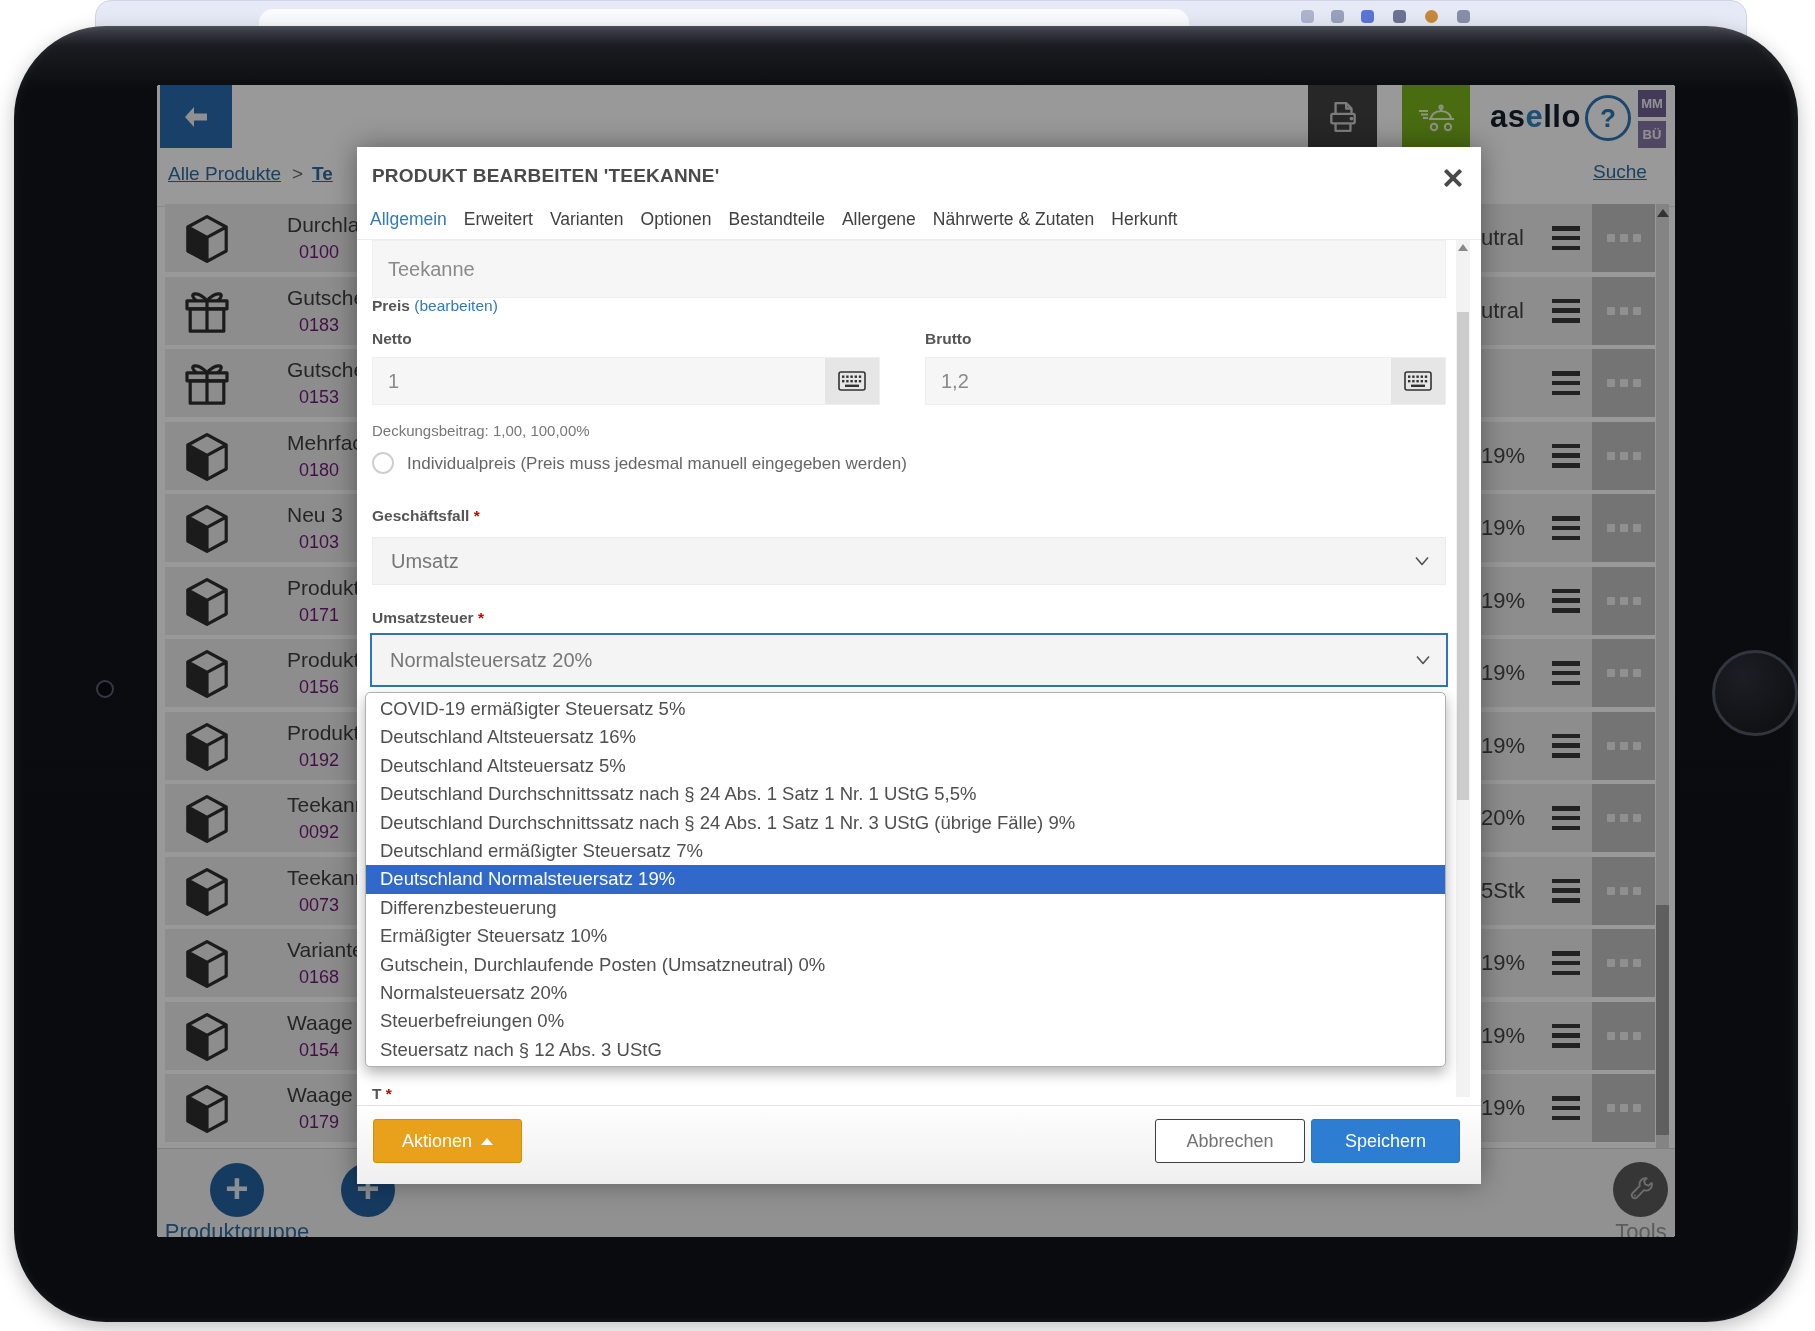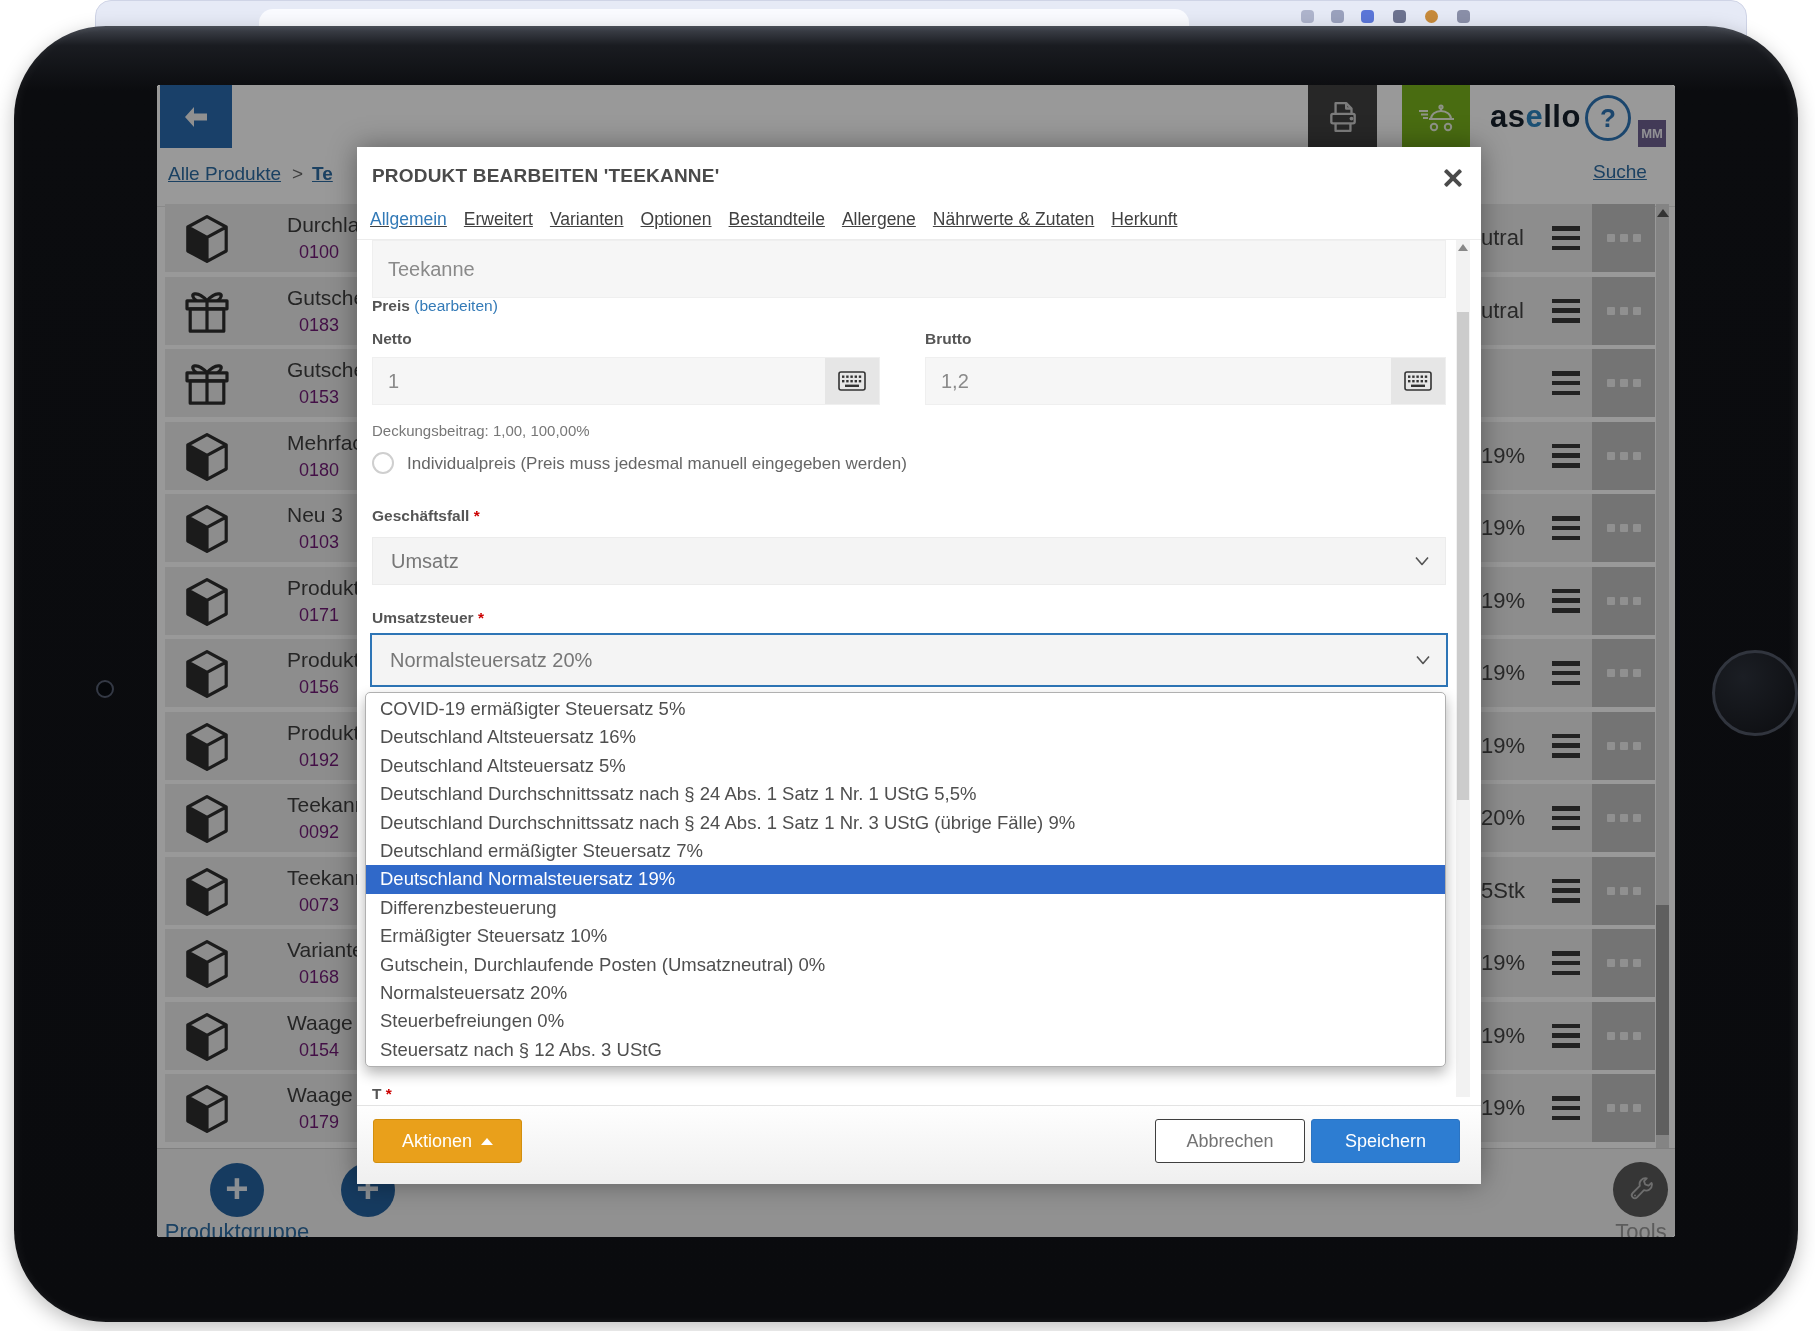--- a/index.html
+++ b/index.html
@@ -29,21 +29,21 @@
 
   .hdr{position:absolute;left:0;top:0;width:100%;height:63px;background:#fff;border-bottom:1px solid #e2e2e2;}
   .backbtn{position:absolute;left:3px;top:0;width:72px;height:63px;background:#2a6cb0;display:flex;align-items:center;justify-content:center;}
   .hdr-title{position:absolute;left:111px;top:0;height:63px;display:flex;align-items:center;color:#337ab7;font-size:23px;}
   .sqbtn{position:absolute;top:0;height:63px;display:flex;align-items:center;justify-content:center;}
   .brand{position:absolute;top:0;height:63px;display:flex;align-items:center;font-size:31px;font-weight:bold;color:#16212c;letter-spacing:.5px;}
   .brand .e{color:#2e86c1;}
   .qmark{position:absolute;width:40px;height:40px;border:3px solid #2e75b6;border-radius:50%;
          color:#2e75b6;font-size:26px;font-weight:bold;display:flex;align-items:center;justify-content:center;}
   .mmbadge{position:absolute;width:28px;height:27px;color:#f2f0f7;font-size:13px;font-weight:bold;
-           display:flex;align-items:center;justify-content:center;margin-top:30px;}
+           display:flex;align-items:center;justify-content:center;}
 
   .crumbrow{position:absolute;left:0;top:63px;width:100%;height:58px;background:#fff;border-bottom:1px solid #e6e6e6;}
   .bluelink{color:#2e6da4;text-decoration:underline;font-size:19px;}
   .crumbsep{color:#666;font-size:19px;}
 
   
   .prow{position:absolute;left:8px;width:1490px;height:68px;background:#ececec;}
   .ptile-icon{position:absolute;left:18px;top:11px;}
   .pname{position:absolute;left:122px;top:9px;font-size:21px;color:#3f3f3f;white-space:nowrap;overflow:hidden;width:1190px;}
   .pcode{position:absolute;left:134px;top:38px;font-size:18px;color:#701a75;}
@@ -71,21 +71,21 @@
 
   .dim{position:absolute;left:0;top:0;width:100%;height:100%;background:rgba(0,0,0,0.40);z-index:40;}
 
   
   .modal{position:absolute;left:357px;top:147px;width:1124px;height:1036px;background:#fff;z-index:60;
          box-shadow:0 0 26px rgba(0,0,0,.38);}
   .mtitle{position:absolute;left:15px;top:18px;font-size:19px;font-weight:bold;color:#4a4a4a;letter-spacing:.2px;}
   .mclose{position:absolute;right:16px;top:18px;width:26px;height:26px;cursor:pointer;}
   .mclose:before,.mclose:after{content:"";position:absolute;left:12px;top:2px;width:4px;height:22px;background:#4a4a4a;border-radius:1px;}
   .mclose:before{transform:rotate(45deg);} .mclose:after{transform:rotate(-45deg);}
-  .tabsrow{position:absolute;left:13px;top:62px;display:flex;gap:17px;font-size:17.5px;color:#404040;text-decoration:underline;}
+  .tabsrow{position:absolute;left:13px;top:62px;display:flex;gap:17px;font-size:17.5px;color:#404040;}
   .tab{cursor:pointer;} .tab.active{color:#337ab7;}
   .mcontent-line{position:absolute;left:0;top:92px;width:100%;border-top:1px solid #ececec;}
 
   .ginput{position:absolute;background:#f6f6f6;border:1px solid #efefef;display:flex;align-items:center;
           font-size:20px;color:#8a8a8a;padding-left:15px;box-sizing:border-box;}
   .kbdbtn{position:absolute;top:0;right:0;width:54px;height:100%;background:#e6e6e6;
           display:flex;align-items:center;justify-content:center;}
   .flabel{position:absolute;font-size:15.5px;font-weight:bold;color:#555;}
   .req{color:#c00;}
   .smalltxt{position:absolute;font-size:15px;color:#777;}

